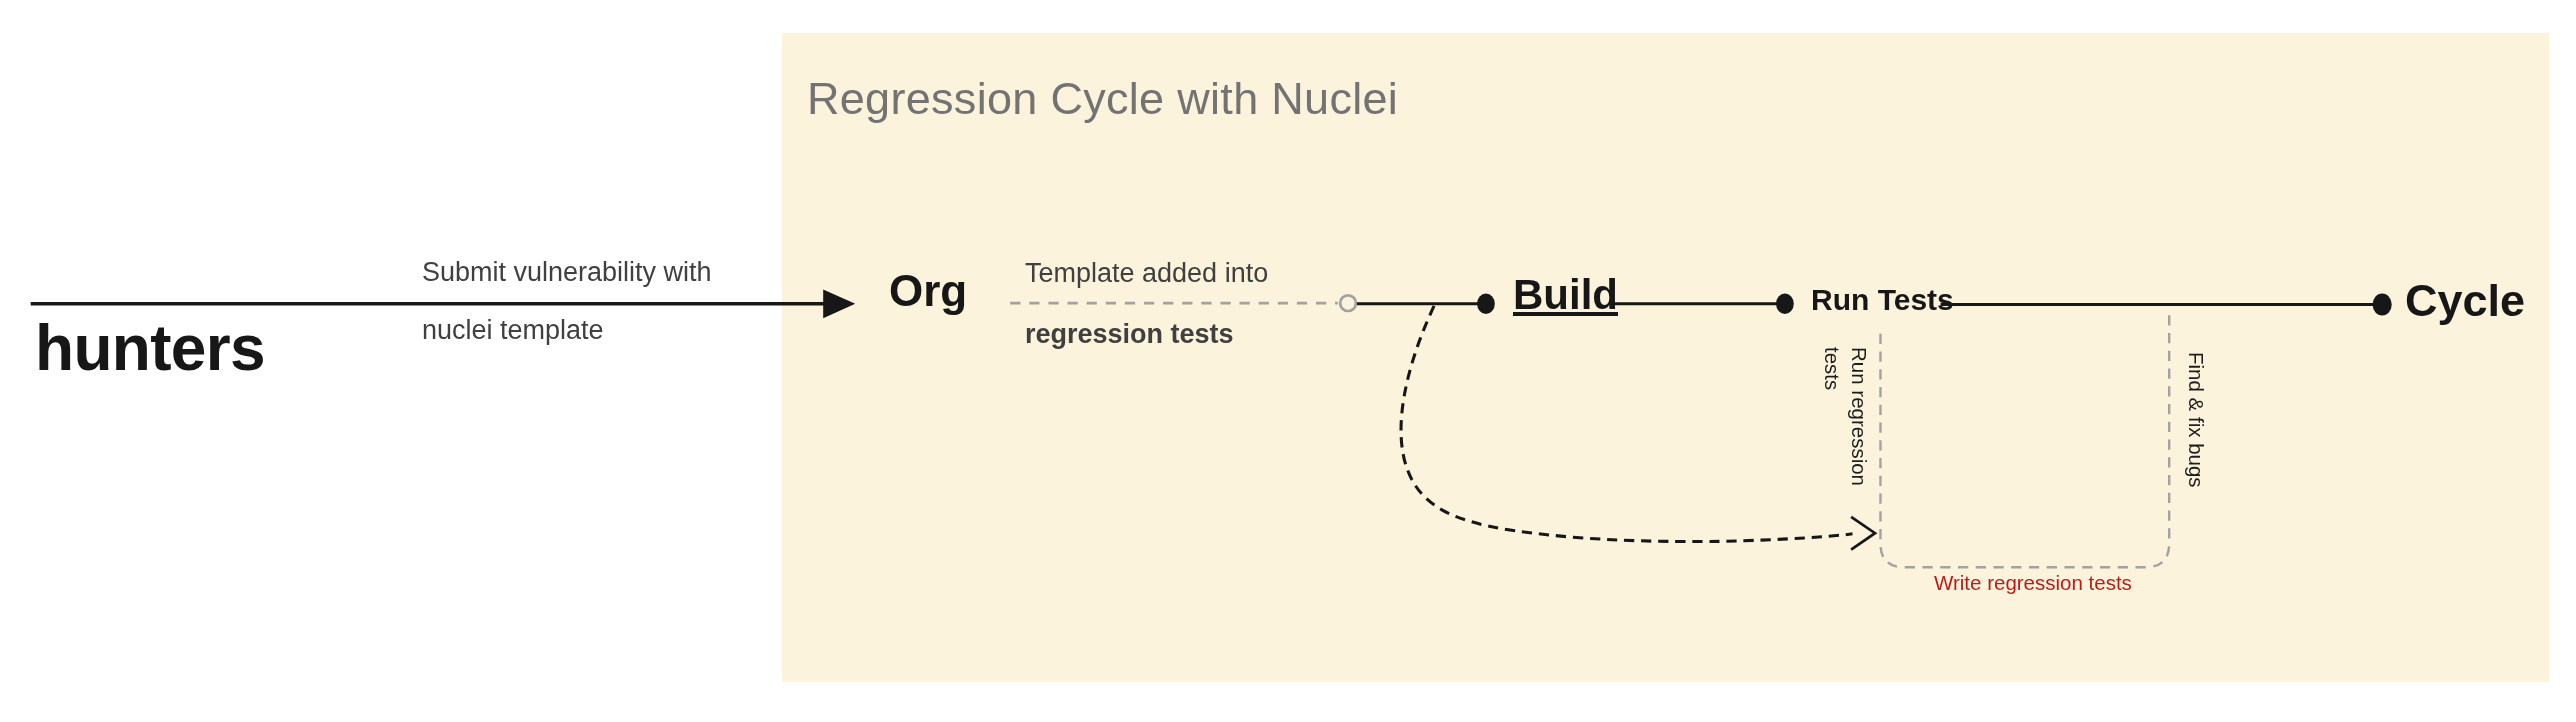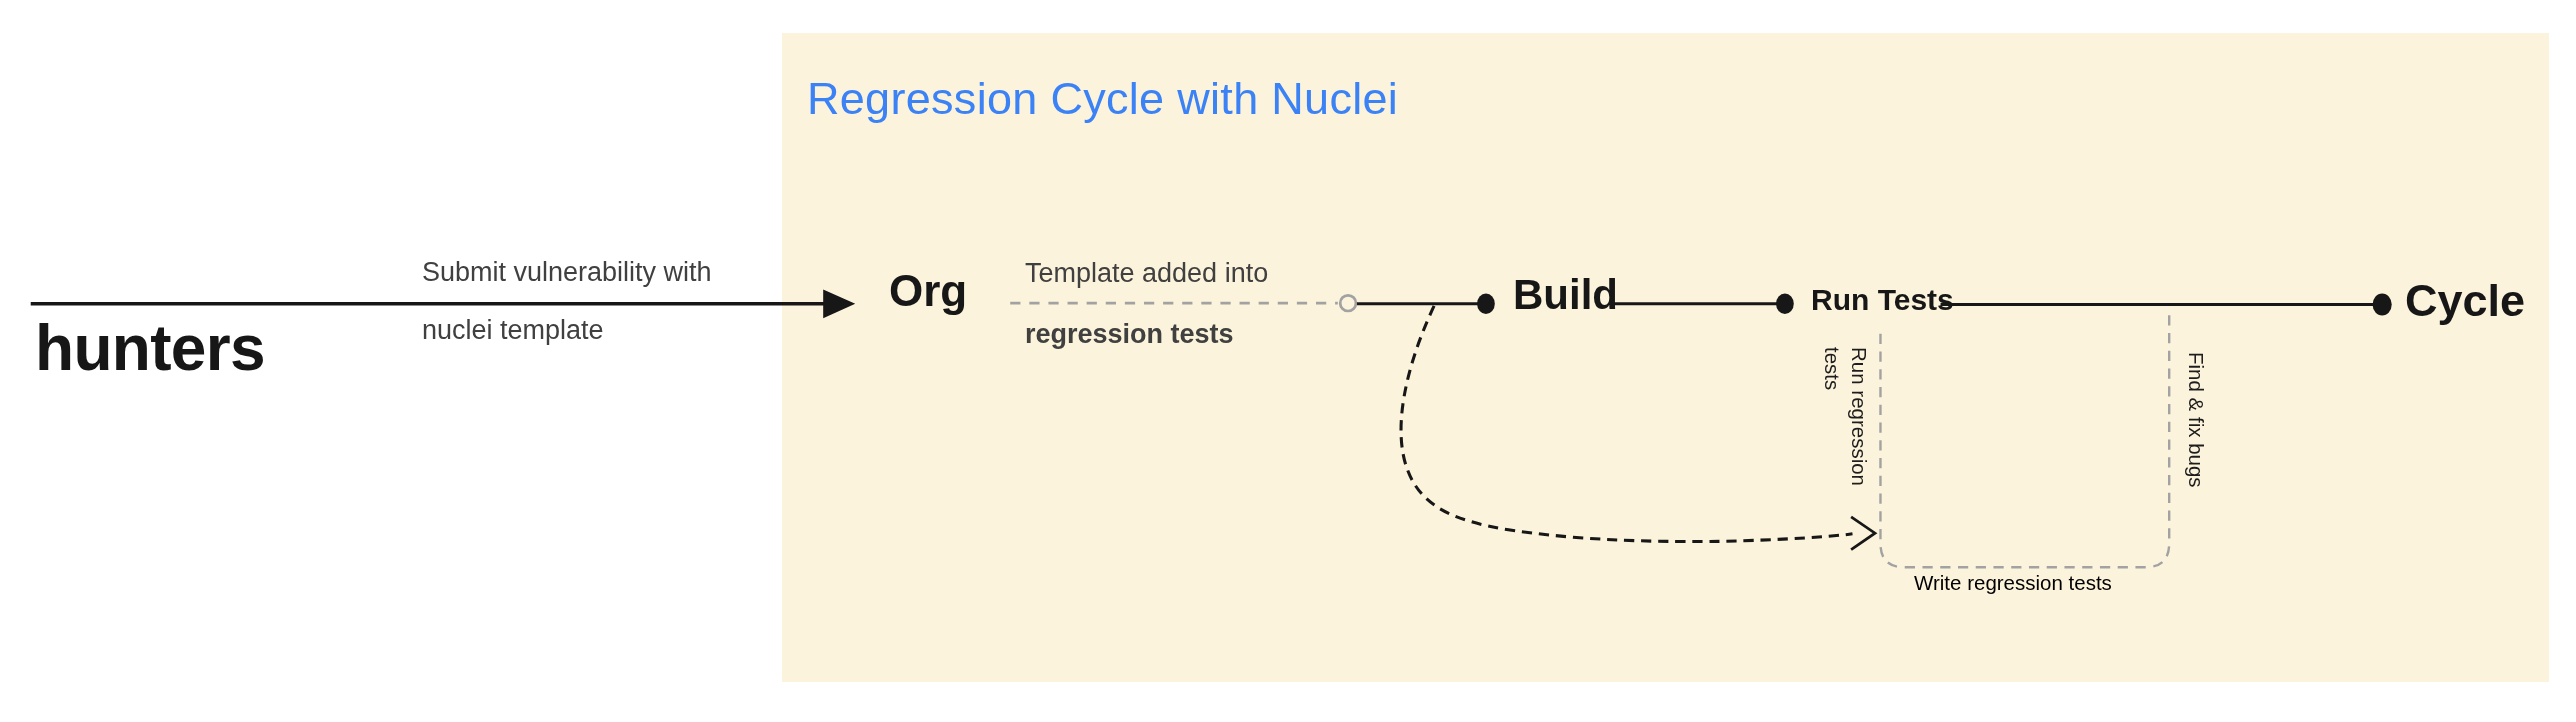--- a/index.html
+++ b/index.html
@@ -13,28 +13,28 @@
   .stage{
     position:relative;width:2576px;height:723px;background:var(--page-bg);
     font-family:"Liberation Sans","DejaVu Sans",sans-serif;color:var(--ink);
   }
   .panel{
     position:absolute;left:782px;top:33px;width:1767px;height:649px;
     background:var(--panel-bg);
   }
   .art{position:absolute;left:0;top:0;width:2576px;height:723px;}
   .abs{position:absolute;white-space:nowrap;line-height:1;}
-  .title{font-size:45px;font-weight:400;color:#3b82f6;letter-spacing:0.3px;}
+  .title{font-size:45px;font-weight:400;color:#737373;letter-spacing:0.3px;}
   .actor-big{font-size:64px;font-weight:700;letter-spacing:-0.7px;}
   .lbl{font-size:27px;font-weight:400;color:#404040;}
   .org{font-size:44px;font-weight:700;}
   .node-big{font-size:42px;font-weight:700;}
   .node-ship{font-size:45px;font-weight:700;}
   .node-mid{font-size:30px;font-weight:700;}
-  .small-lbl{font-size:20.5px;font-weight:400;color:#000000;}
+  .small-lbl{font-size:20.5px;font-weight:400;color:#b91c1c;margin-left:20px;}
   .vert{
     writing-mode:vertical-rl;text-orientation:mixed;
     font-size:20.5px;line-height:27px;font-weight:400;color:#1d1d1d;
     white-space:normal;
   }
 </style>
 </head>
 <body>
 
 <div class="stage">
@@ -69,21 +69,21 @@
   <div class="abs actor-big" style="left:35px;top:316px;">hunters</div>
   <div class="abs lbl" style="left:422px;top:259px;">Submit vulnerability with</div>
   <div class="abs lbl" style="left:422px;top:317px;">nuclei template</div>
 
   <div class="abs title" style="left:807px;top:76px;">Regression Cycle with Nuclei</div>
 
   <div class="abs org" style="left:889px;top:269px;">Org</div>
   <div class="abs lbl" style="left:1025px;top:260px;">Template added into</div>
   <div class="abs lbl" style="left:1025px;top:321px;font-weight:bold;">regression tests</div>
 
-  <div class="abs node-big" style="left:1513px;top:274px;">Build</div>
+  <div class="abs node-big" style="left:1513px;top:274px;text-decoration:underline;">Build</div>
   <div class="abs node-mid" style="left:1811px;top:285px;">Run Tests</div>
   <div class="abs node-ship" style="left:2405px;top:278px;">Cycle</div>
 
   <div class="abs vert" style="left:1819px;top:347px;height:160px;">Run regression tests</div>
   <div class="abs vert" style="left:2183px;top:352px;height:177px;">Find &amp; fix bugs</div>
 
   <div class="abs small-lbl" style="left:1914px;top:573px;">Write regression tests</div>
 
 </div>
 

